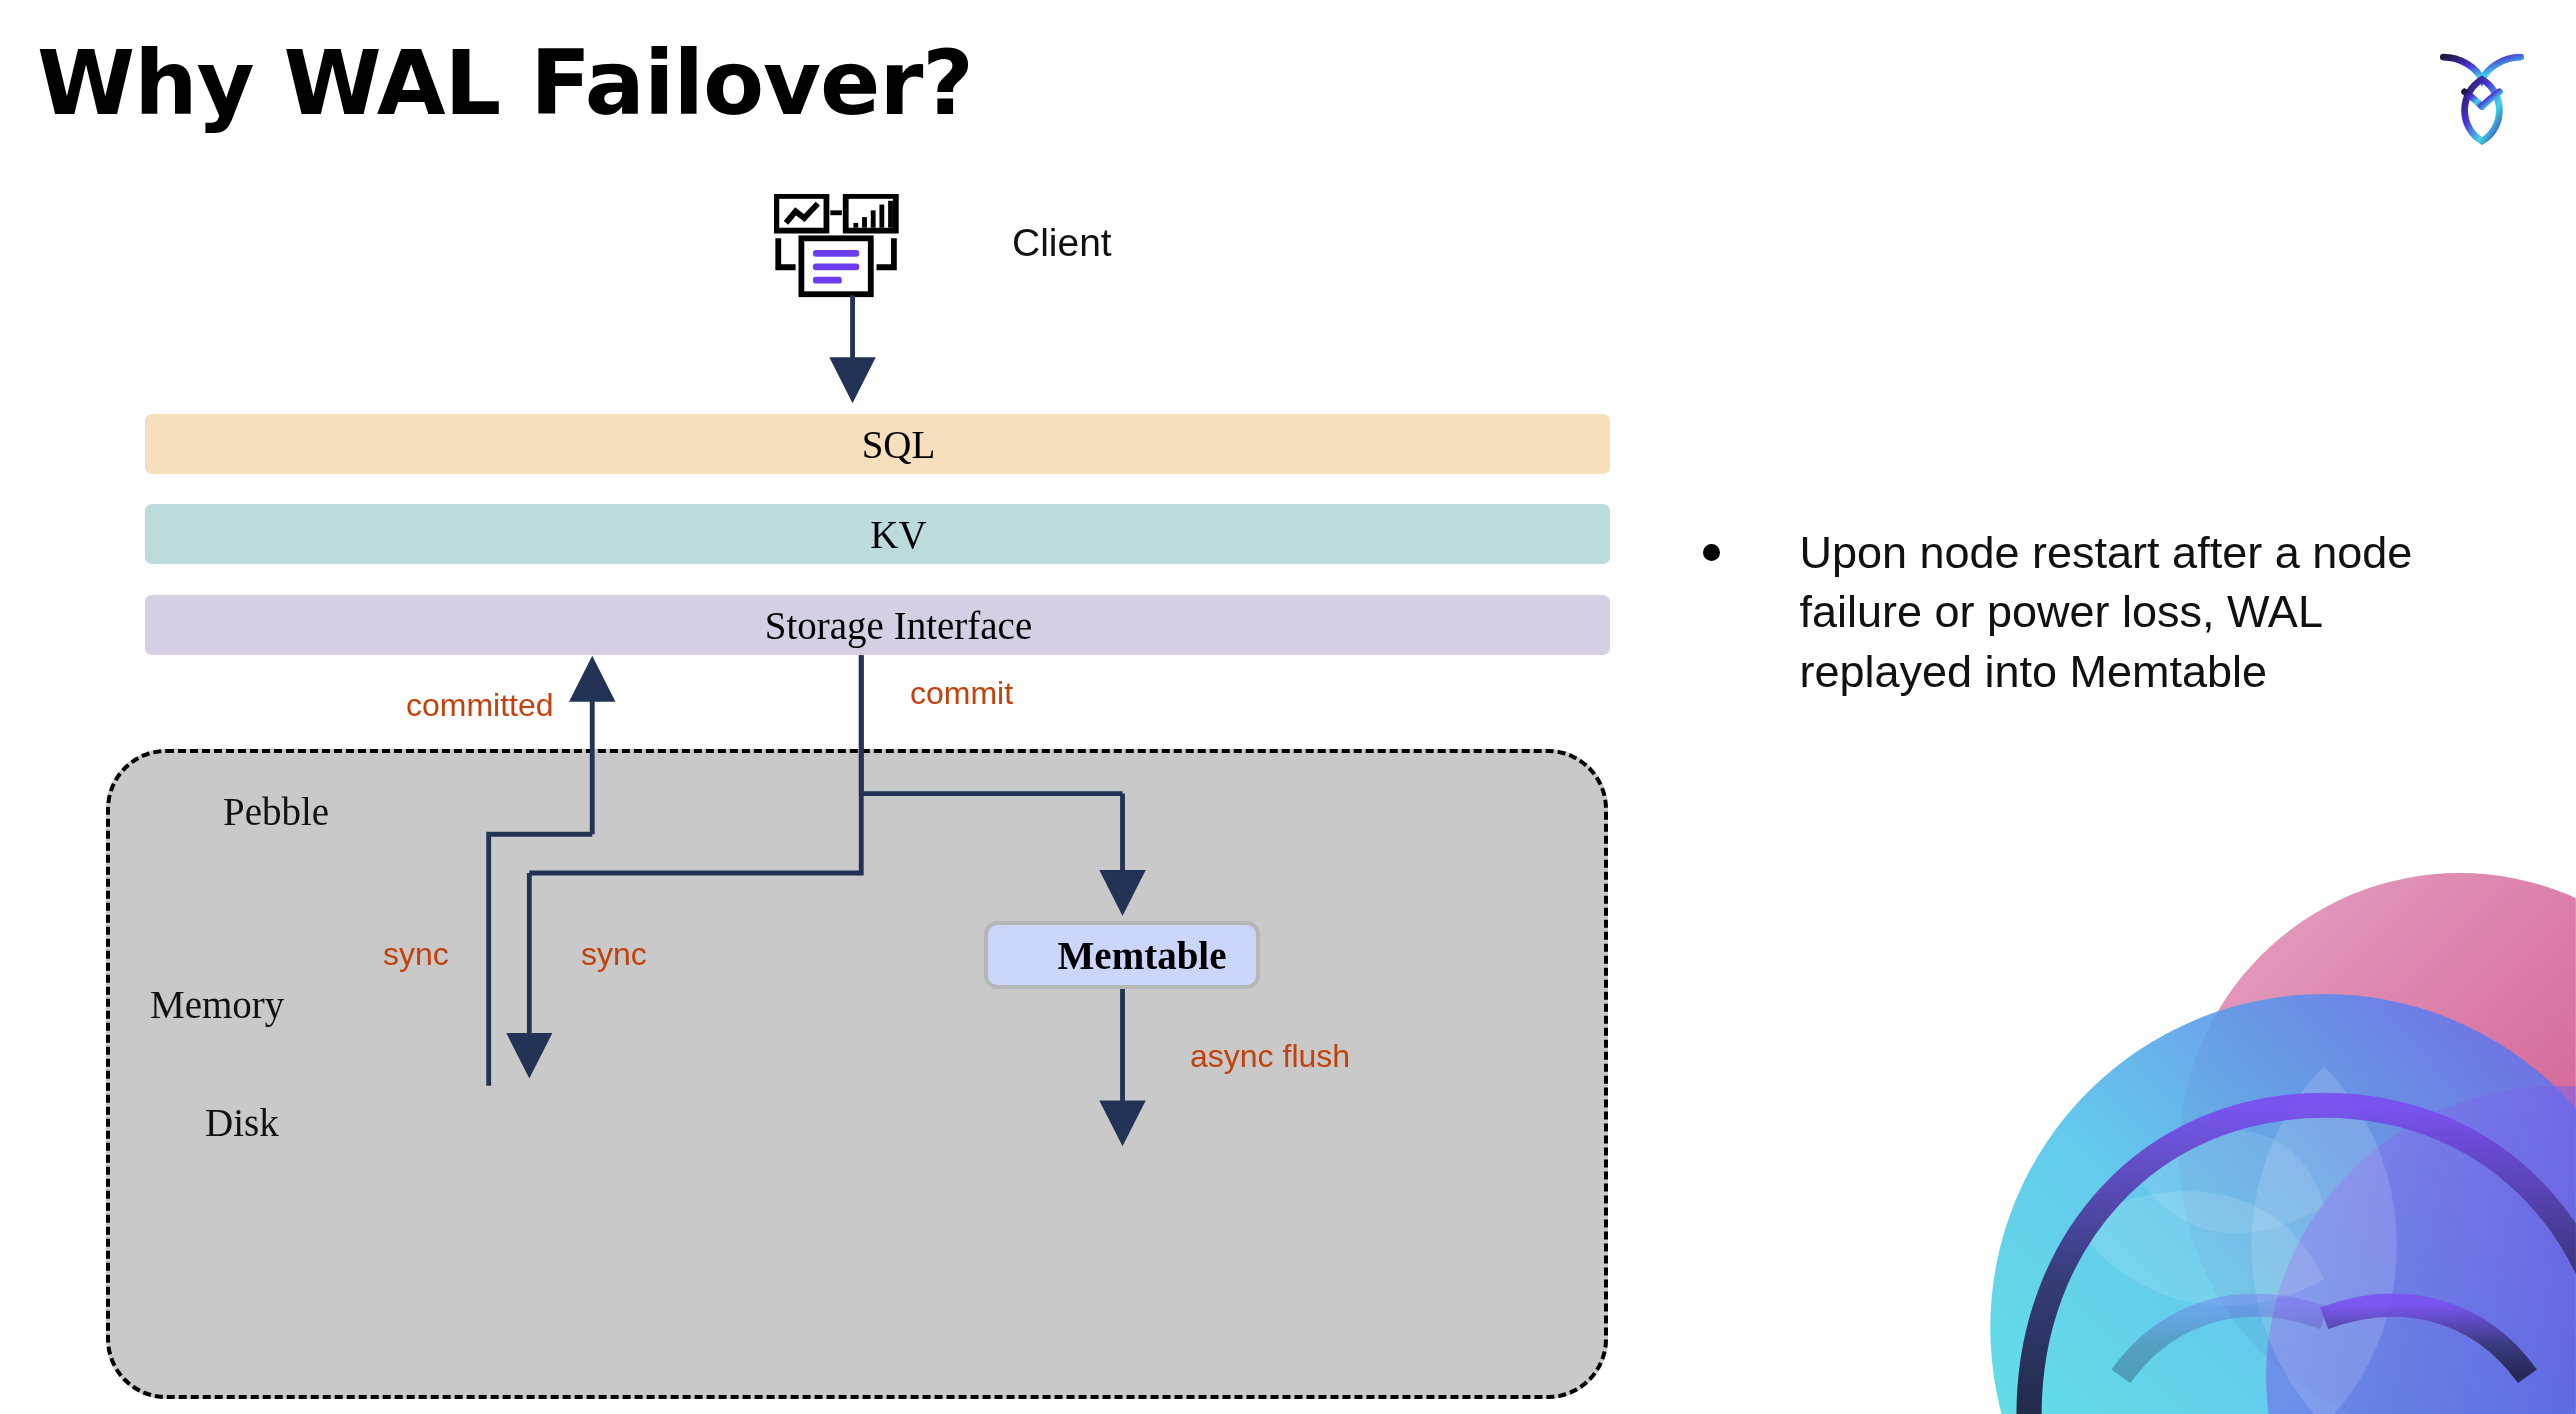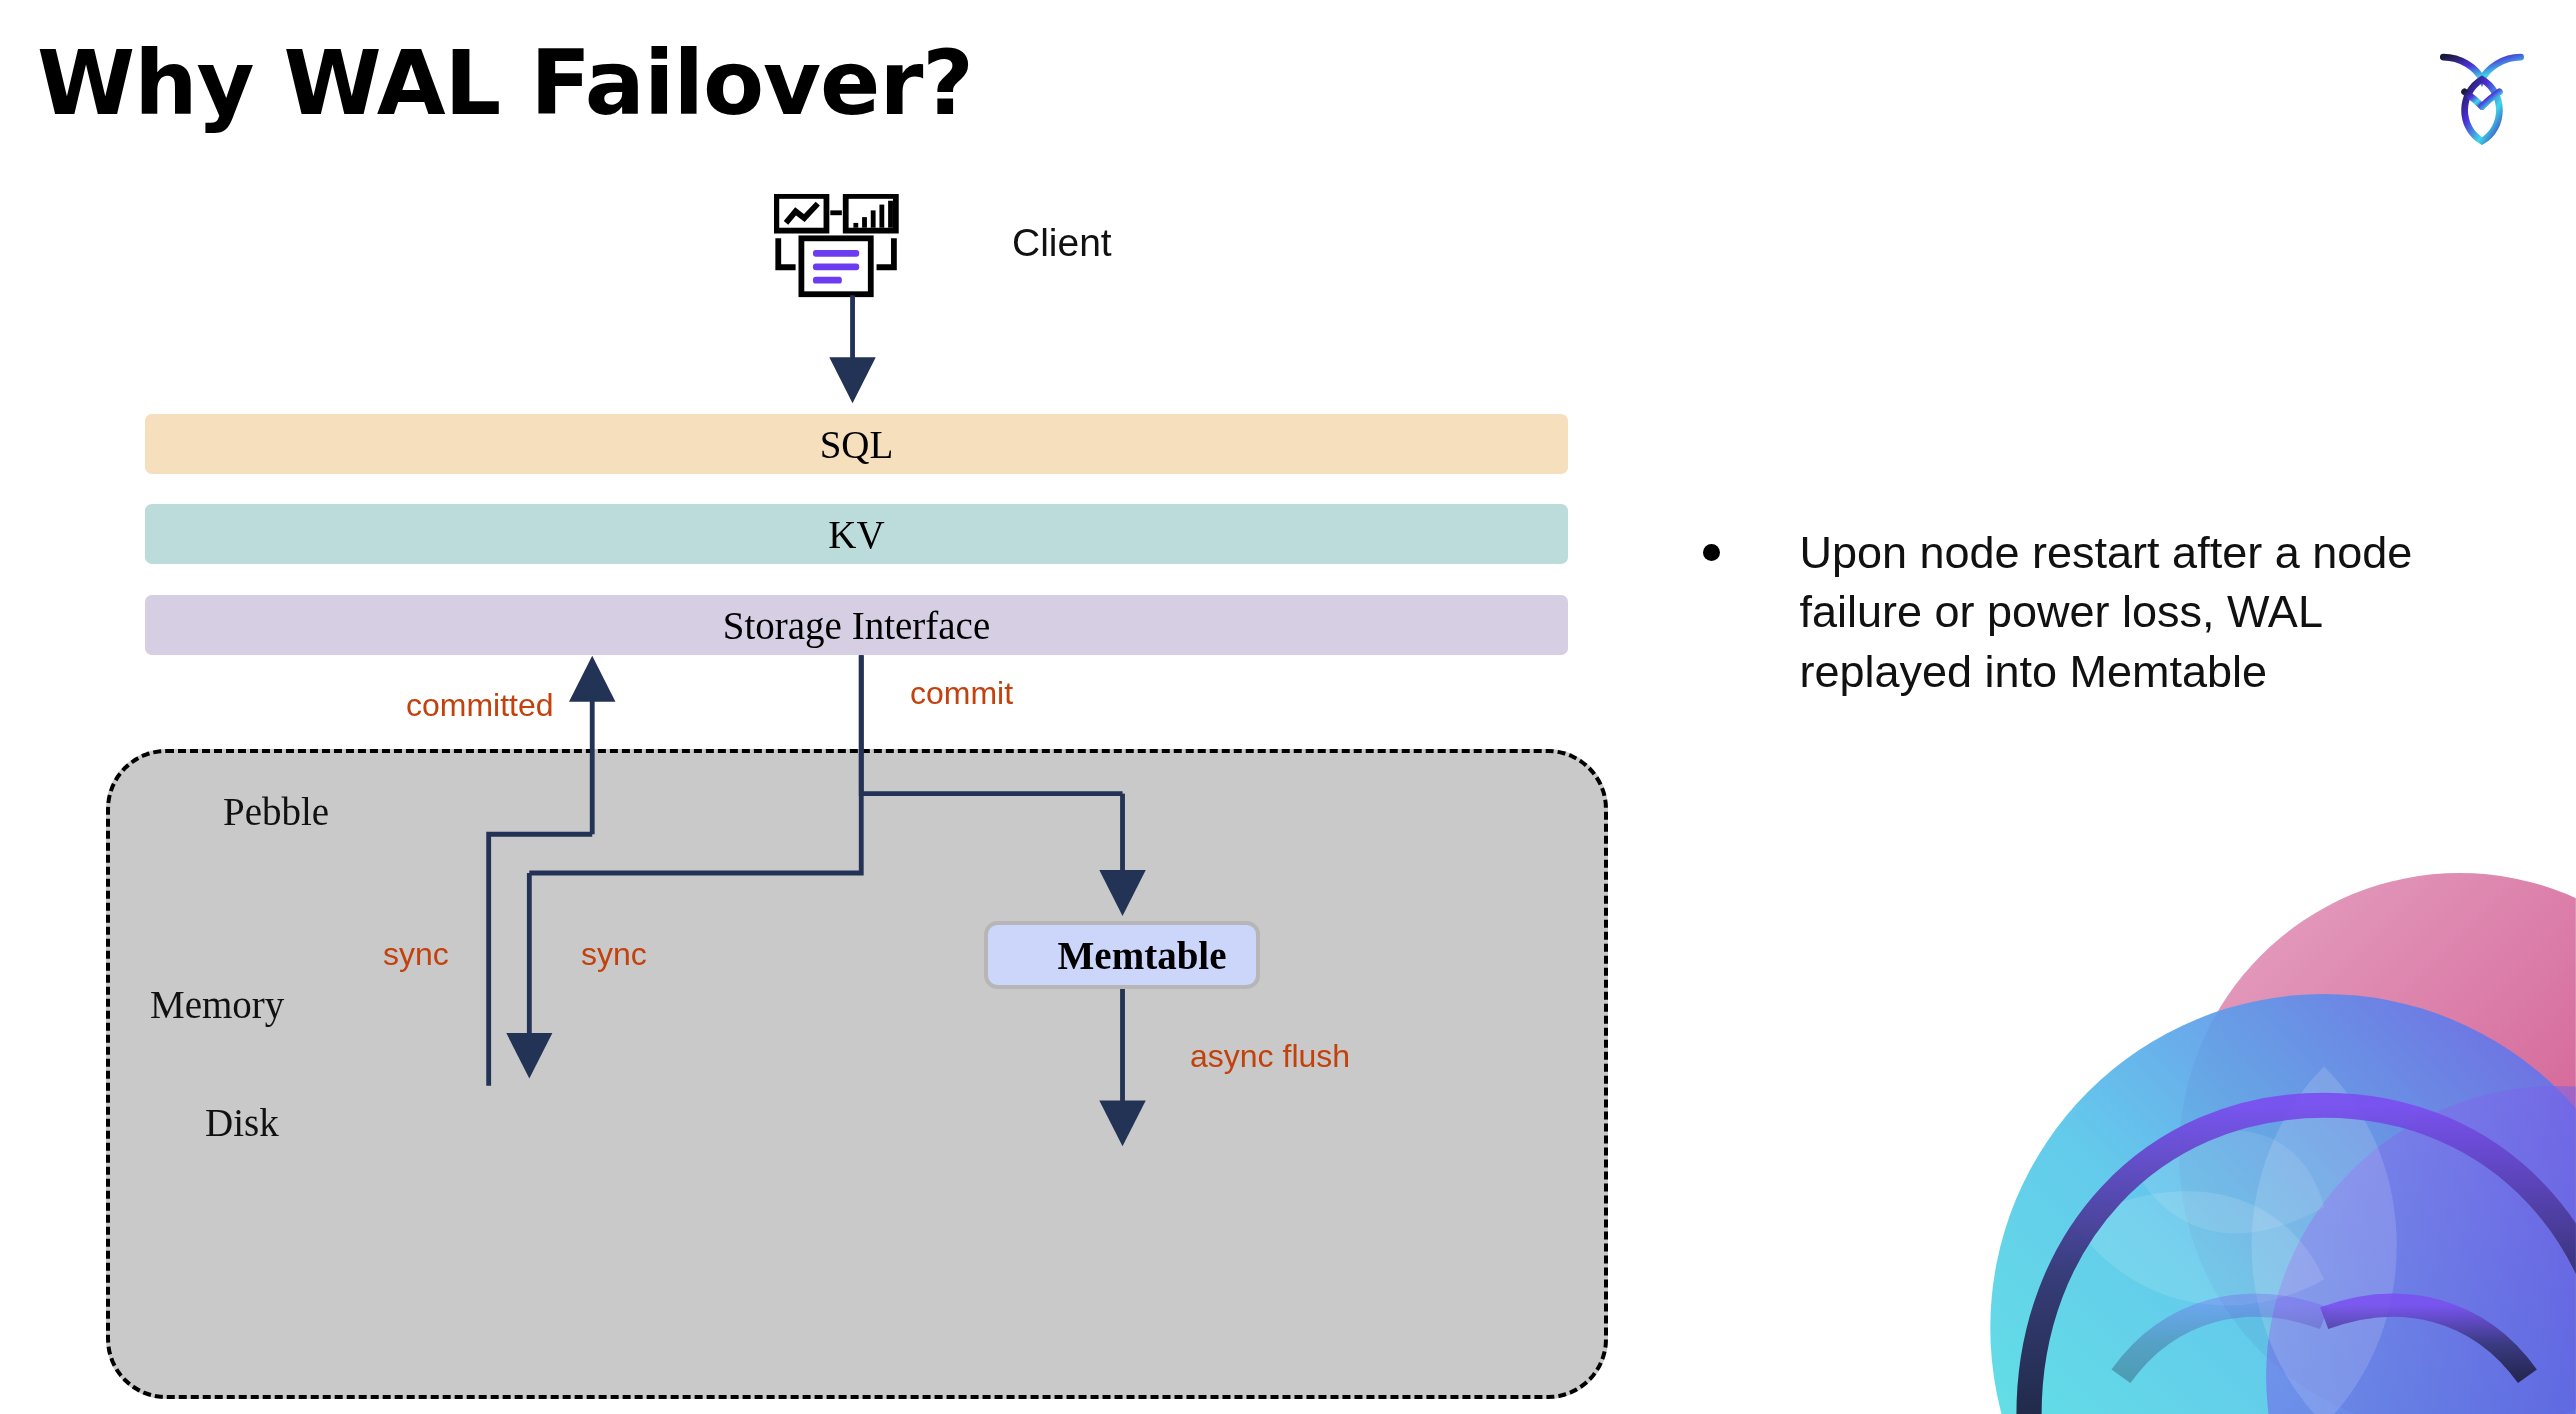--- a/index.html
+++ b/index.html
@@ -39,21 +39,21 @@
     font-family:"Liberation Sans",sans-serif;
     white-space:nowrap;
   }
 
   
   .bar{
     position:absolute;left:145px;width:1423px;height:60px;
     border-radius:6.8px;
     display:flex;align-items:center;justify-content:center;
     font-family:"Liberation Serif","DejaVu Serif",serif;
-    font-size:39px;color:#000;
+    font-size:39px;color:#000;padding-left:42px;
   }
   #bar-sql{top:414px;background:#f5dfbd;}
   #bar-kv{top:504px;background:#bcdcdc;}
   #bar-storage{top:595px;background:#d6cfe3;}
 
   
   .pebble{
     position:absolute;left:106px;top:749px;width:1502px;height:650px;
     background:#c9c9c9;
     border:4.8px dashed #000000;

